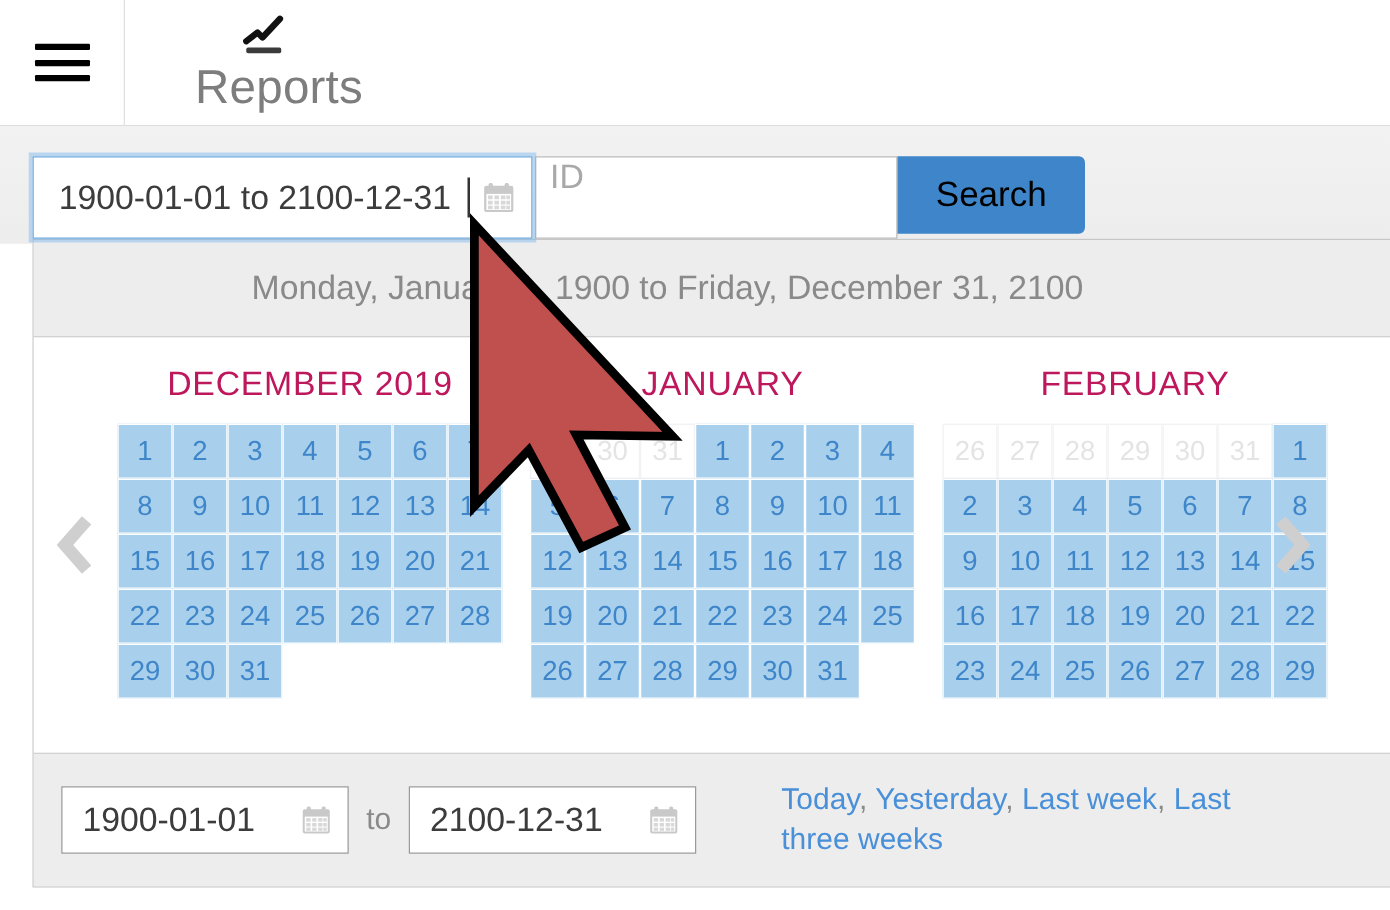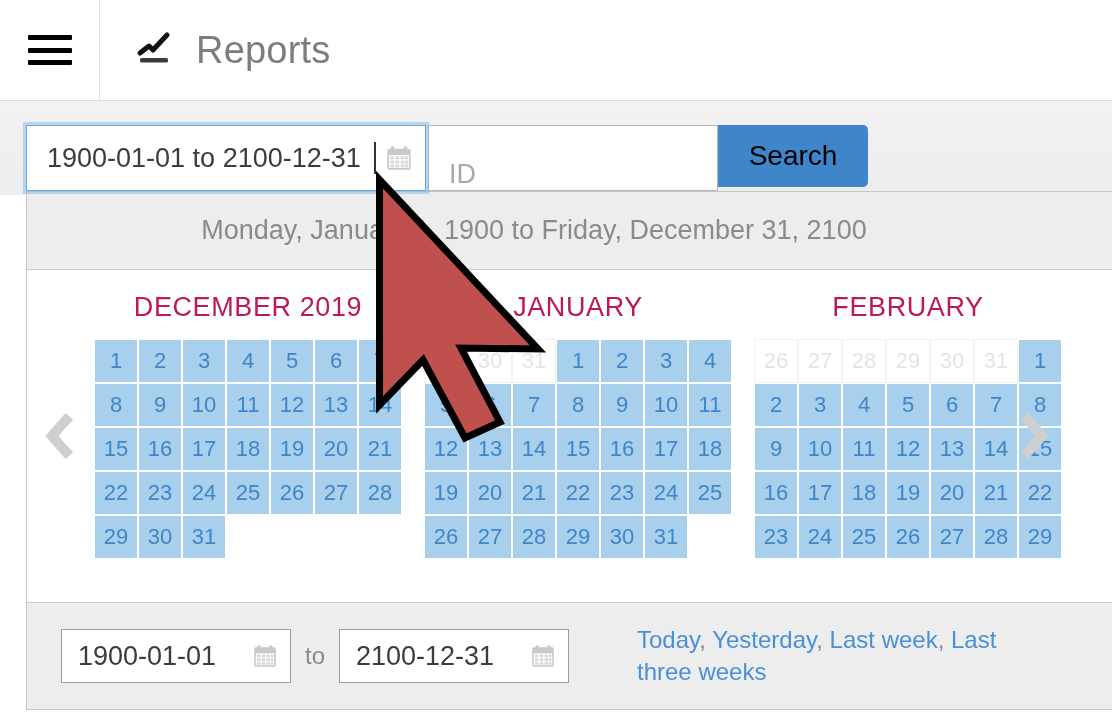--- a/index.html
+++ b/index.html
@@ -19,21 +19,21 @@
   }
   .hamburger-wrap {
     width: 100px; height: 101px;
     display: flex; align-items: center; justify-content: center;
     border-right: 1px solid #e0e0e0;
     cursor: pointer;
   }
   .hamburger { width: 44px; height: 30px; display: flex; flex-direction: column; justify-content: space-between; }
   .hamburger i { display: block; height: 5px; background: #000; border-radius: 1px; }
 
-  .title-wrap { display: flex; padding-left: 36px; }
+  .title-wrap { display: flex; align-items: center; padding-left: 36px; flex-direction: column; }
   .chart-icon { width: 40px; height: 40px; display: block; }
   .page-title {
     font-size: 38px; color: #7d7d7d; font-weight: 400;
     margin-left: 20px; letter-spacing: .2px;
   }
 
   
   .searchrow {
     position: absolute; left: 0; top: 101px; width: 1112px; height: 94px;
     background: linear-gradient(#f2f2f2, #ededed);
@@ -52,21 +52,21 @@
   }
   .caret {
     width: 2px; height: 32px; background: #333; margin: 0 1px 0 0;
     flex: 0 0 auto;
   }
   .cal-ico { flex: 0 0 auto; margin-left: 8px; }
 
   .id-field {
     position: absolute; left: 428px; top: 125px; width: 290px; height: 66px;
     background: #ffffff; border: 1px solid #b9b9b9;
-    display: flex; align-items: flex-end; padding-left: 20px;
+    display: flex; align-items: flex-start; padding-left: 11px;
     z-index: 5;
   }
   .id-placeholder { font-size: 27px; color: #a8a8a8; }
 
   .search-btn {
     position: absolute; left: 718px; top: 125px; width: 150px; height: 62px;
     background: #3e86c9; border: none; border-radius: 0 5px 5px 0;
     color: #000000; font-size: 28px; font-family: "Liberation Sans", sans-serif;
     cursor: pointer; z-index: 5;
   }
@@ -119,21 +119,21 @@
   }
   .day.muted { background: #ffffff; color: #e4e4e4; border-color: #f2f2f2; }
   .day.empty { background: #ffffff; border-color: #ffffff; cursor: default; }
 
   
   .dd-footer {
     background: #ededed; border-top: 1px solid #c9c9c9;
     height: 107px; display: flex; align-items: center;
   }
   .fin {
-    width: 230px; height: 54px; margin-left: 34px;
+    width: 230px; height: 54px; margin-left: 22px;
     background: #ffffff; border: 1px solid #9b9b9b;
     display: flex; align-items: center; padding: 0 12px 0 16px;
   }
   .fin span.val { font-size: 27px; color: #3c3c3c; flex: 1; }
   .to-lbl { font-size: 24px; color: #8a8a8a; margin: 0 14px; text-align: center; }
   .quick {
     margin-left: 68px; width: 360px; line-height: 1.32;
     font-size: 24px; color: #4a90d9;
   }
   .quick a { color: #4a90d9; text-decoration: none; cursor: pointer; }

